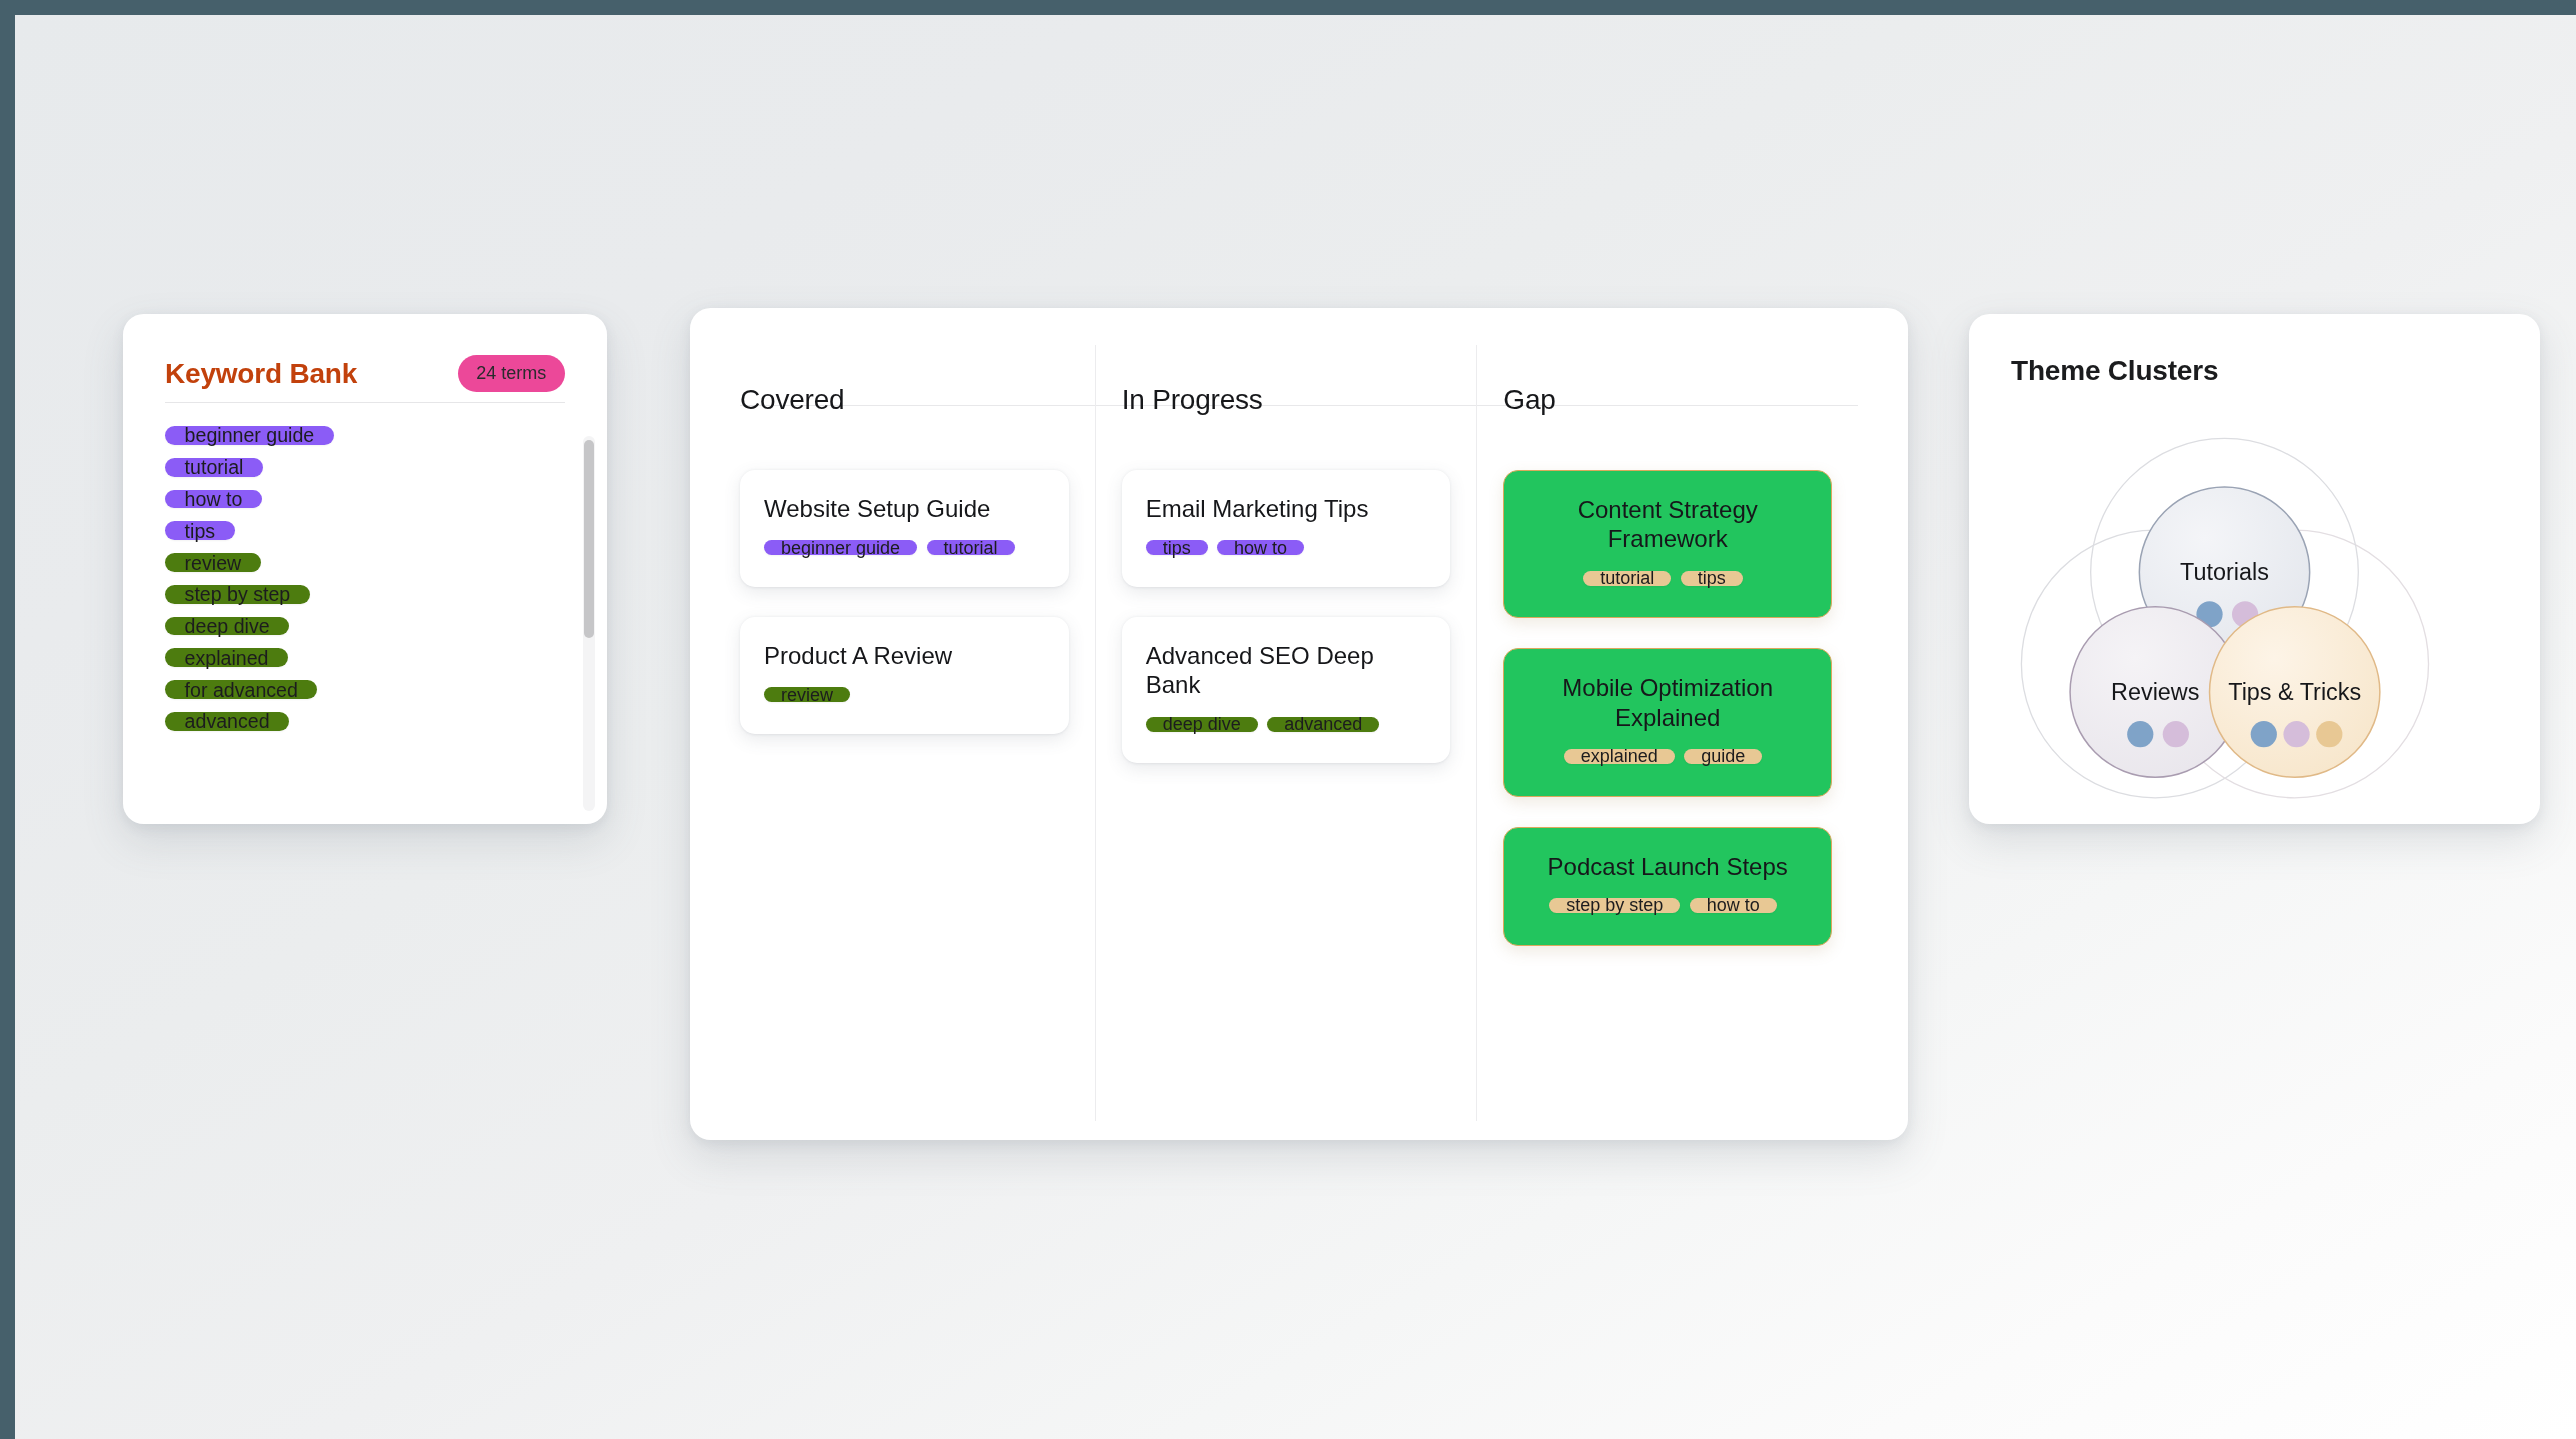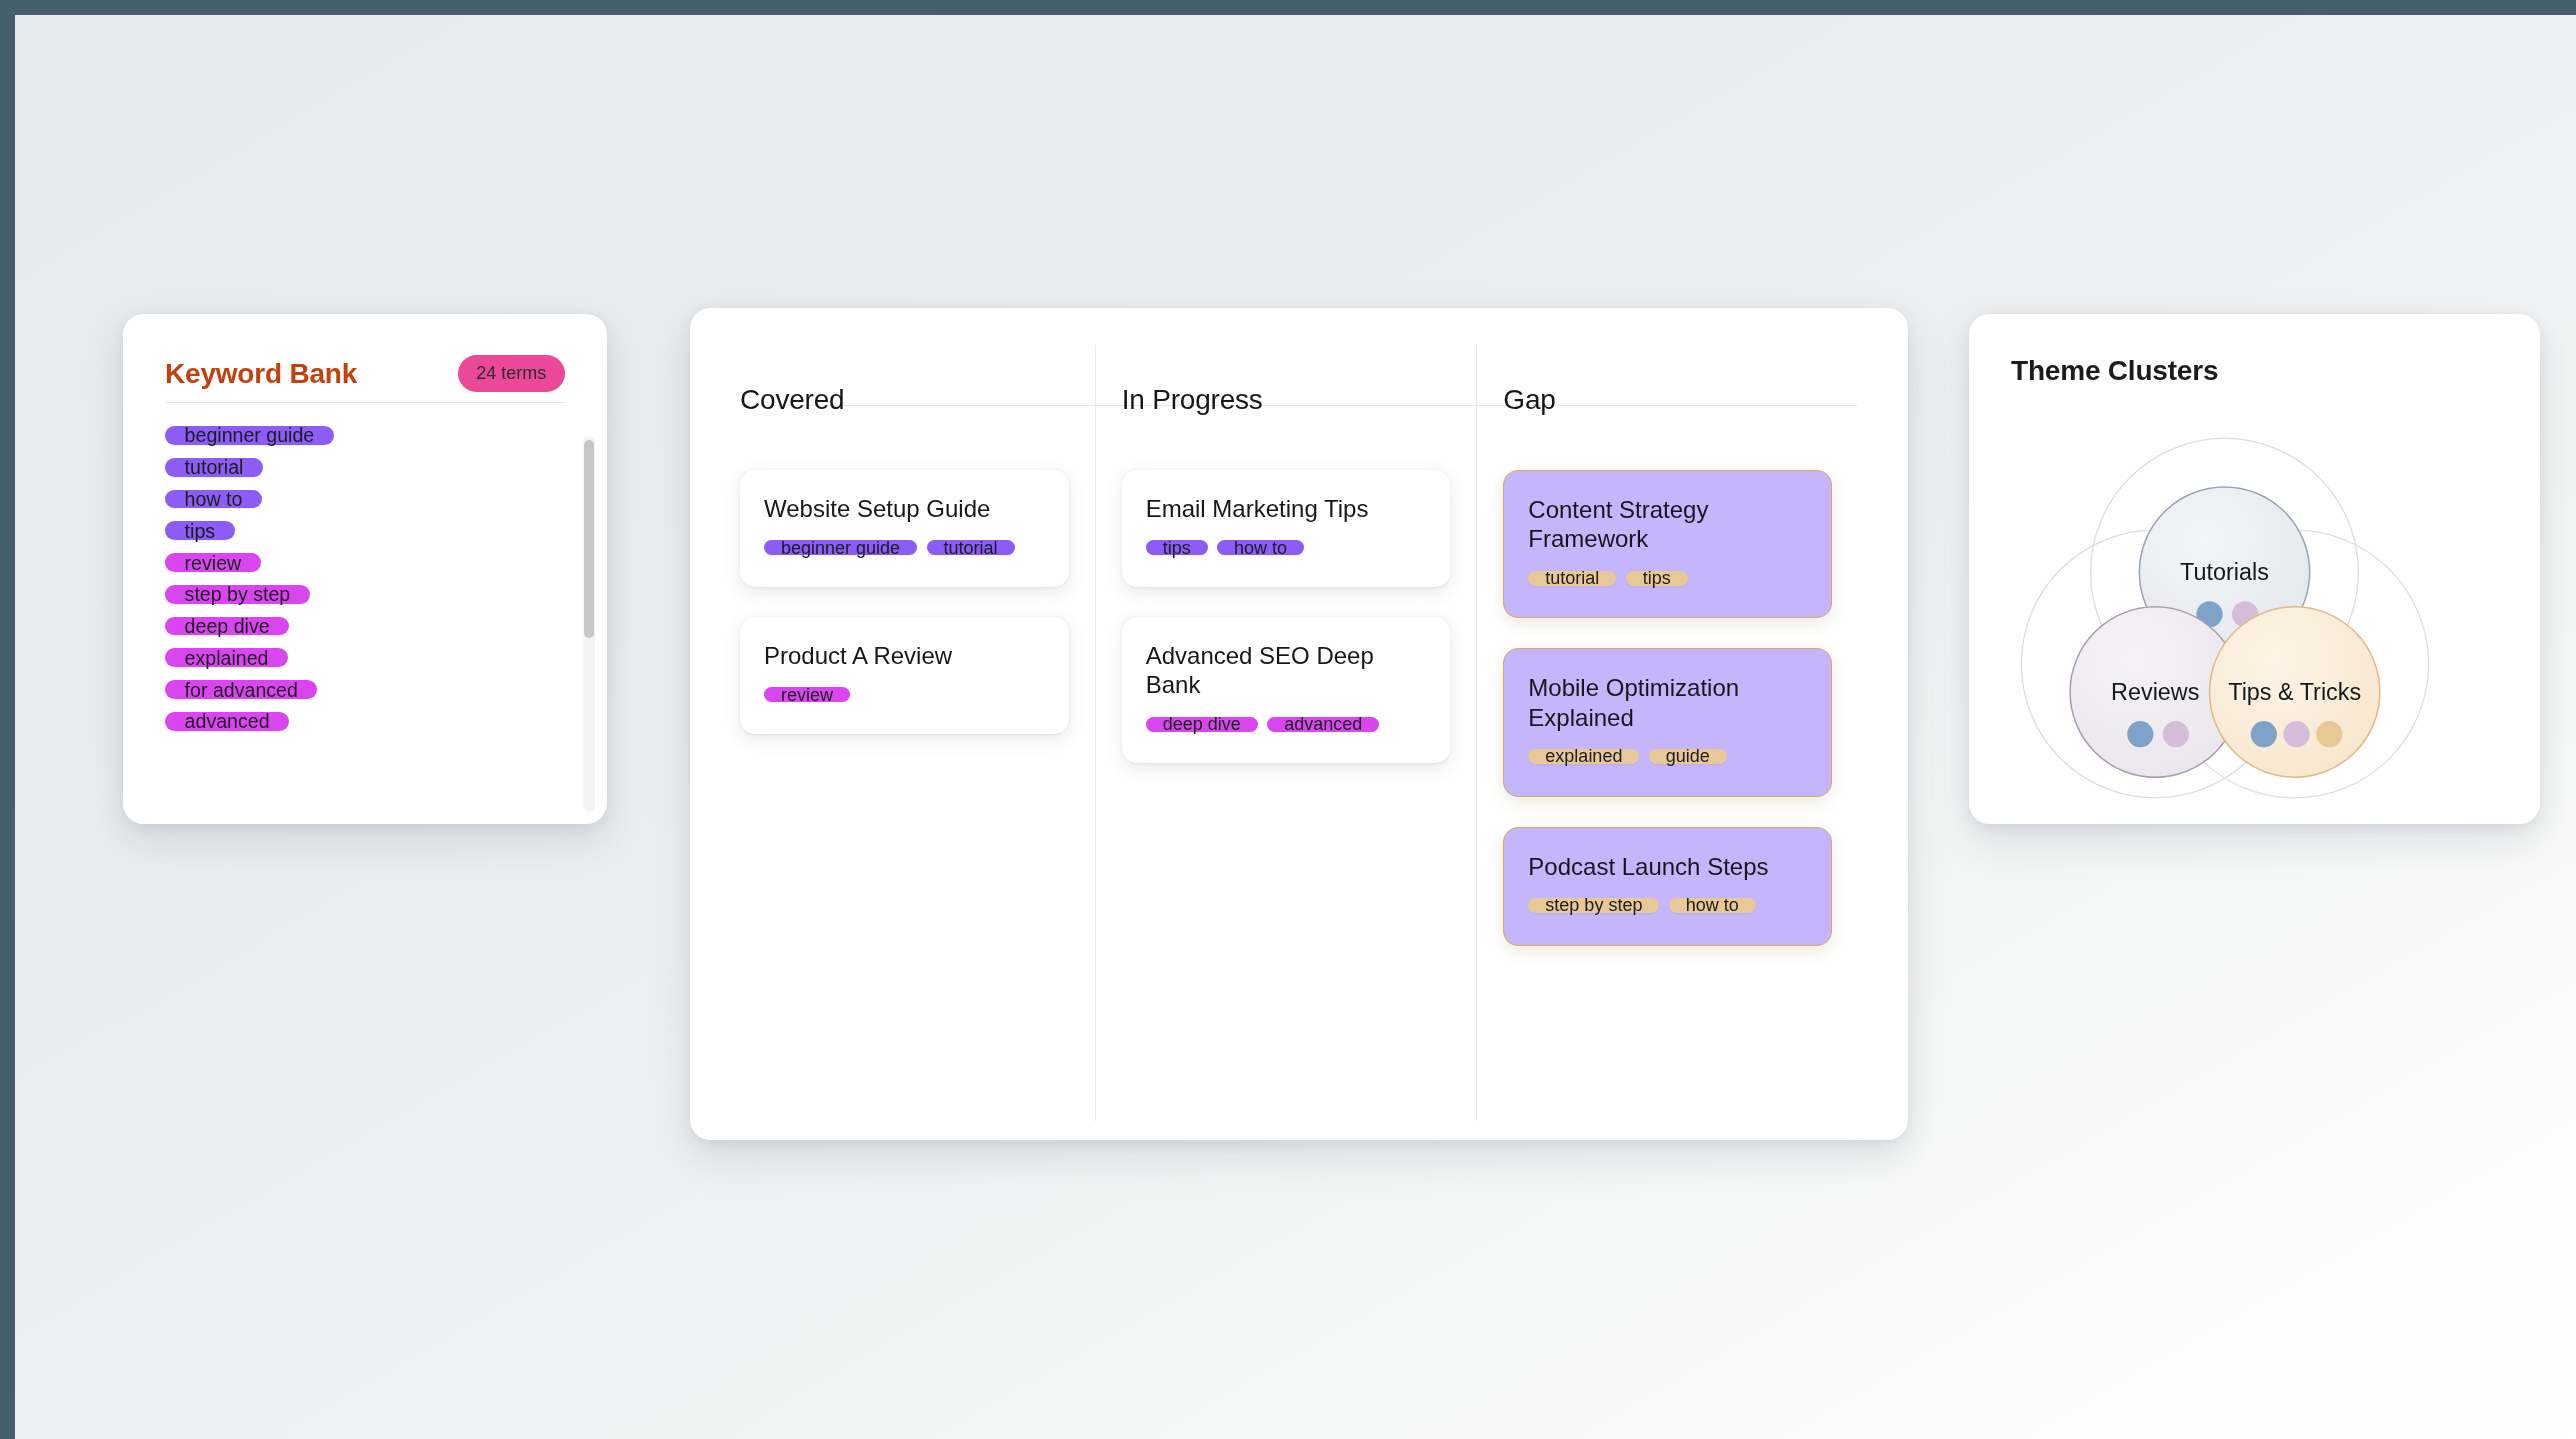--- a/index.html
+++ b/index.html
@@ -93,21 +93,21 @@
     font-size: 19.6px;
     color: #1c1c1e;
     padding: 9.4px 19.6px;
     border-radius: 934px;
     margin-bottom: 13px;
     white-space: nowrap;
     box-shadow: 0 0.9px 1.9px rgba(0,0,0,0.05);
   }
   .kw-row { display: block; line-height: 0; }
   .chip-blue   { background: #8b5cf6; }
-  .chip-purple { background: #d946ef; }
+  .chip-purple { background: #4d7c0f; }
   .chip-orange { background: #e8c894; }
   .chip-sm {
     font-size: 18px;
     padding: 7.5px 17px;
   }
 
   .kb-scrollbar {
     position: absolute;
     right: 12px;
     top: 122px;
@@ -180,23 +180,24 @@
   .card-title {
     font-size: 24px;
     color: #16171a;
     line-height: 1.22;
     margin-bottom: 17px;
   }
   .card-tags { line-height: 0; }
   .card .kw-chip { margin-bottom: 9.4px; margin-right: 9.4px; }
 
   .card.gap-card {
-    background: #c4b5fd;
+    background: #22c55e;
     border: 1.9px solid #dba95c;
     box-shadow: 0 5.6px 15px rgba(160,130,80,0.16);
+    text-align: center;
   }
   .card.gap-card .kw-chip { background: #e8c894; }
 
   
   #theme-clusters {
     left: 1954px;
     top: 299px;
     width: 571px;
     height: 510px;
     overflow: hidden;

